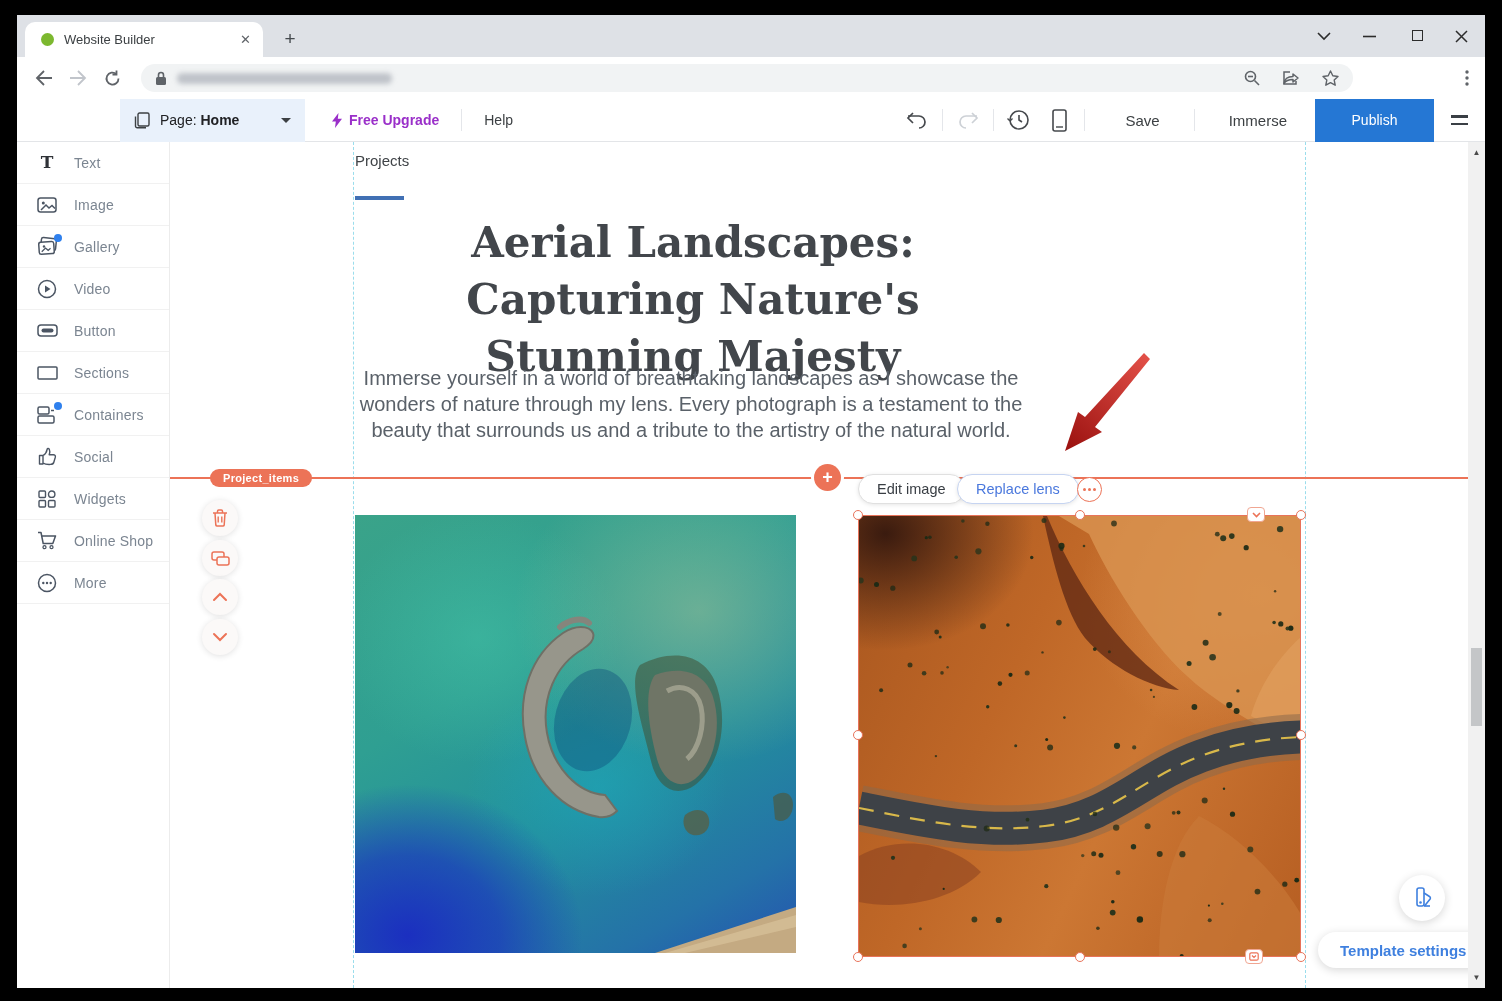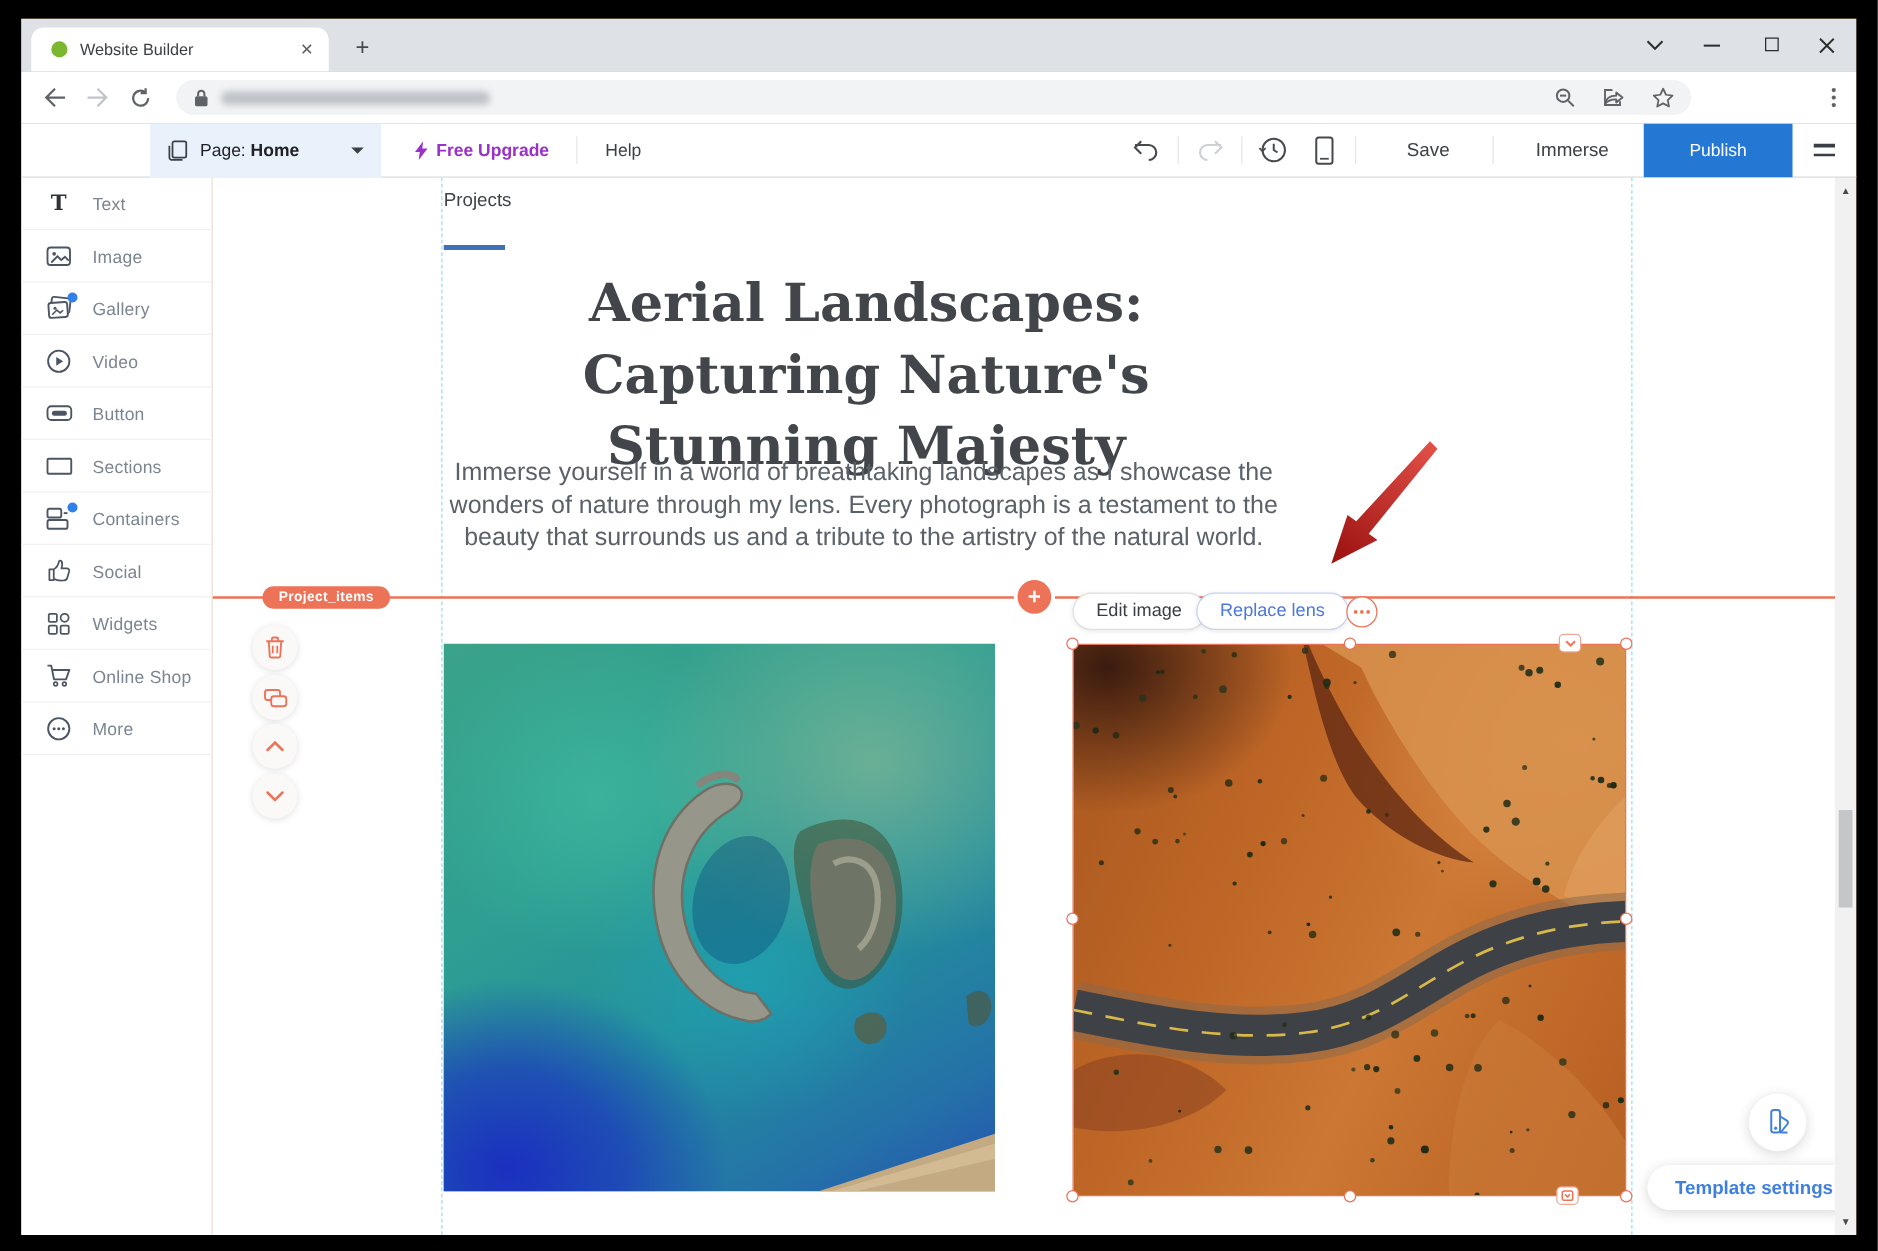--- a/index.html
+++ b/index.html
@@ -1,17 +1,17 @@
 <!DOCTYPE html>
 <html><head>
 <meta charset="utf-8">
 <style>
   * { margin:0; padding:0; box-sizing:border-box; }
   html,body { width:1502px; height:1001px; background:#000; font-family:"Liberation Sans", sans-serif; overflow:hidden; }
-  #window { position:absolute; left:17px; top:15px; width:1468px; height:973px; background:#a16207; }
+  #window { position:absolute; left:17px; top:15px; width:1468px; height:973px; background:#fde047; }
 
   
   .tabstrip { position:relative; height:42px; background:#dee1e6; }
   .tab { position:absolute; left:8px; top:7px; width:238px; height:35px; background:#fff; border-radius:10px 10px 0 0; display:flex; align-items:center; padding:0 12px 0 16px; }
   .favicon { width:13px; height:13px; border-radius:50%; background:#7cb82f; flex:0 0 auto; }
   .tab-title { font-size:13px; color:#3c4043; margin-left:10px; flex:1; white-space:nowrap; overflow:hidden; }
   .tab-close { color:#5f6368; font-size:13px; cursor:pointer; }
   .newtab { position:absolute; left:258px; top:9px; width:30px; height:30px; border-radius:50%; display:flex; align-items:center; justify-content:center; font-size:19px; color:#454a4f; }
   .wincontrols { position:absolute; right:14px; top:0; height:42px; display:flex; align-items:center; gap:30px; color:#2c2c2c; }
   .wc { width:16px; text-align:center; font-size:14px; }

